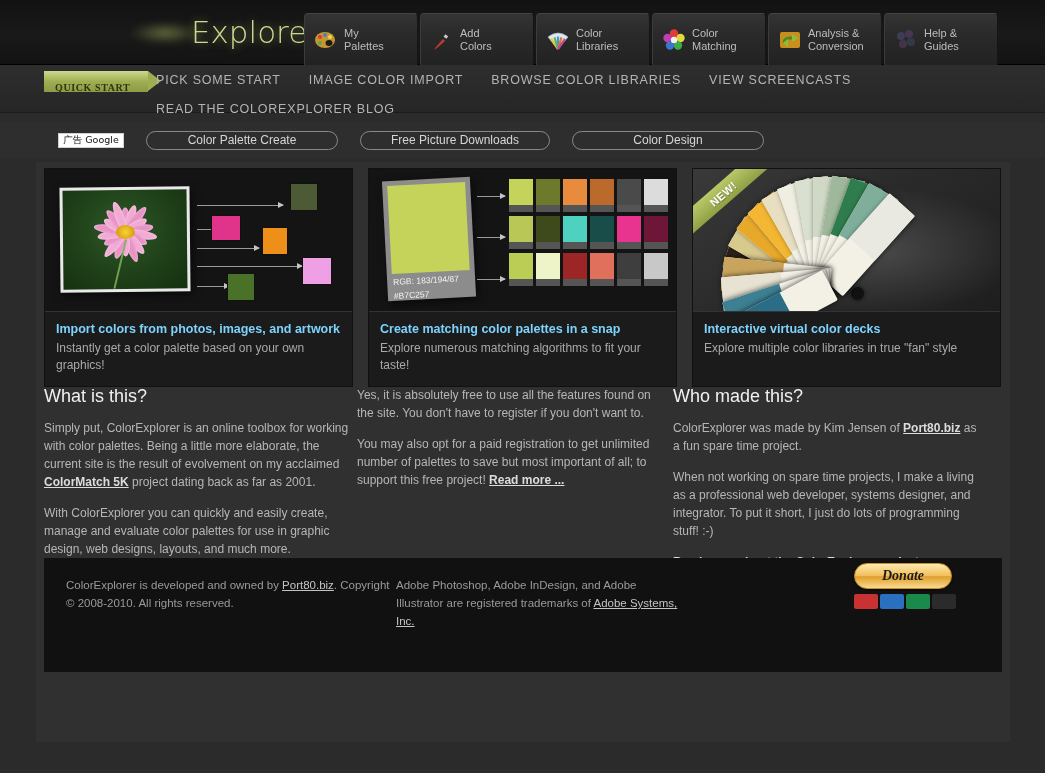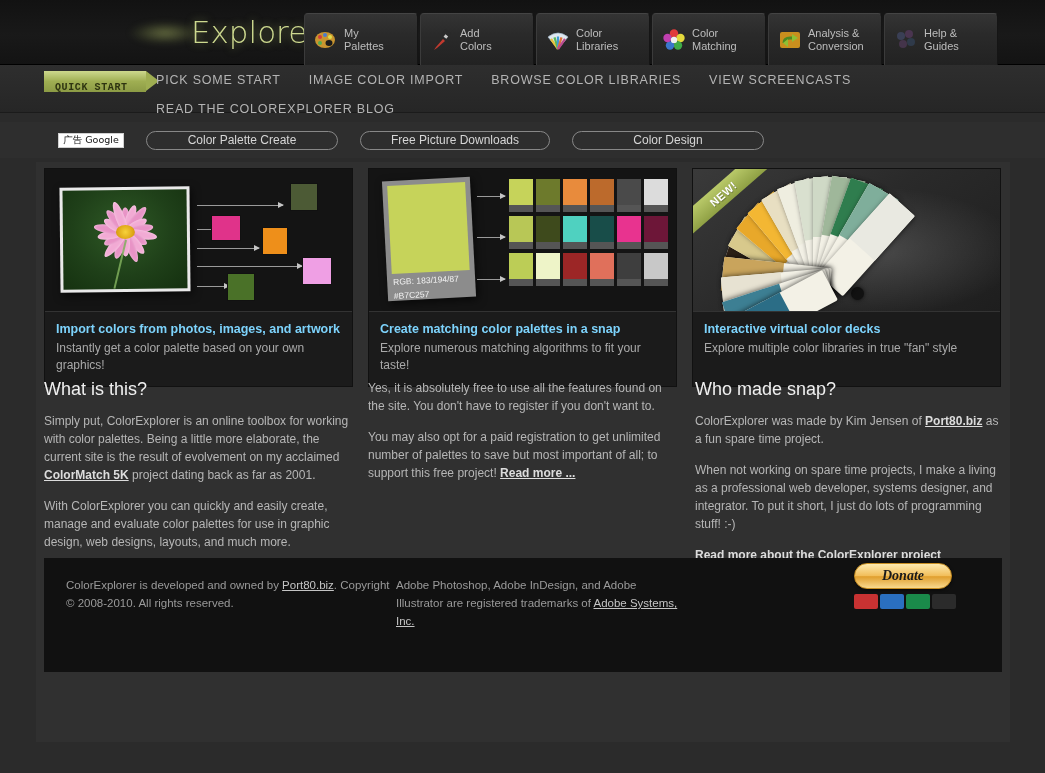--- a/index.html
+++ b/index.html
@@ -50,21 +50,21 @@
     position: relative; height: 48px; width: 1045px;
     background: linear-gradient(180deg, #2e2e2e 0%, #262626 100%);
     border-bottom: 1px solid #1b1b1b;
   }
   .qs {
     position: absolute; left: 44px; top: 71px; height: 21px;
     padding: 12px 18px 0 11px;
     background: linear-gradient(180deg, #cdd88d 0%, #9fae52 50%, #8c9b45 100%);
     color: #2e3410; font-size: 10px; font-weight: bold; letter-spacing: .6px;
     display: flex; align-items: center; cursor: pointer;
-    font-family: Liberation Mono, monospace;
+    font-family: Liberation Serif, serif;
   }
   .qs::after {
     content: ""; position: absolute; right: -13px; top: 0;
     border-left: 13px solid #9fae52;
     border-top: 10.5px solid transparent; border-bottom: 10.5px solid transparent;
   }
   .subnav-links { position: absolute; left: 156px; top: 73px; display: flex; gap: 28px; }
   .subnav-links a, .subnav-row2 a {
     color: #b4b4b4; font-size: 12.5px; letter-spacing: .8px;
     text-decoration: none; cursor: pointer; font-family: "Liberation Sans", sans-serif;
@@ -166,21 +166,21 @@
     background: linear-gradient(180deg, #b9c969 0%, #8fa044 100%);
     transform: rotate(-41deg); z-index: 9;
     display: flex; align-items: center; justify-content: center;
     color: #fff; font-size: 11px; font-weight: bold; letter-spacing: .5px;
     font-family: "Liberation Sans", sans-serif; text-shadow: 0 1px 1px rgba(0,0,0,.35);
   }
   .dot-pin { position: absolute; left: 158px; top: 118px; width: 13px; height: 13px;
     border-radius: 50%; background: #111; box-shadow: 0 0 4px rgba(0,0,0,.7); z-index: 10; }
 
   
-  .cols { position: absolute; left: 8px; top: 217px; display: flex; gap: 15px; }
+  .cols { position: absolute; left: 8px; top: 224px; display: flex; gap: 4px; }
   .col { width: 309px; }
   .col.c2 { width: 312px; }
   .col h2 {
     font-size: 18px; font-weight: normal; color: #f0f0f0; margin-bottom: 12px;
     font-family: "Liberation Sans", sans-serif;
   }
   .col p {
     font-size: 12px; color: #b6b6b6; line-height: 18px; margin-bottom: 13px;
     font-family: "Liberation Sans", sans-serif;
   }
@@ -514,21 +514,21 @@
         <div class="col">
           <h2>What is this?</h2>
           <p class=""><span>Simply put, ColorExplorer is an online toolbox for working with color palettes. Being a little more elaborate, the current site is the result of evolvement on my acclaimed </span><a>ColorMatch 5K</a><span> project dating back as far as 2001.</span></p>
           <p class="last"><span>With ColorExplorer you can quickly and easily create, manage and evaluate color palettes for use in graphic design, web designs, layouts, and much more.</span></p>
         </div>
         <div class="col c2">
           <p class=""><span>Yes, it is absolutely free to use all the features found on the site. You don't have to register if you don't want to.</span></p>
           <p class="last"><span>You may also opt for a paid registration to get unlimited number of palettes to save but most important of all; to support this free project! </span><a>Read more ...</a></p>
         </div>
         <div class="col">
-          <h2>Who made snap?</h2>
+          <h2>Who made this?</h2>
           <p class=""><span>ColorExplorer was made by Kim Jensen of </span><a>Port80.biz</a><span> as a fun spare time project.</span></p>
           <p class=""><span>When not working on spare time projects, I make a living as a professional web developer, systems designer, and integrator. To put it short, I just do lots of programming stuff! :-)</span></p>
           <p class="last"><a>Read more about the ColorExplorer project</a></p>
         </div>
       </div>
 
     <div class="foot">
       <div class="fcol f1" id="fc1">
           <div style="margin-bottom: 13px;"><span>ColorExplorer is developed and owned by </span><a>Port80.biz</a><span>. Copyright © 2008-2010. All rights reserved.</span></div>
         </div>

